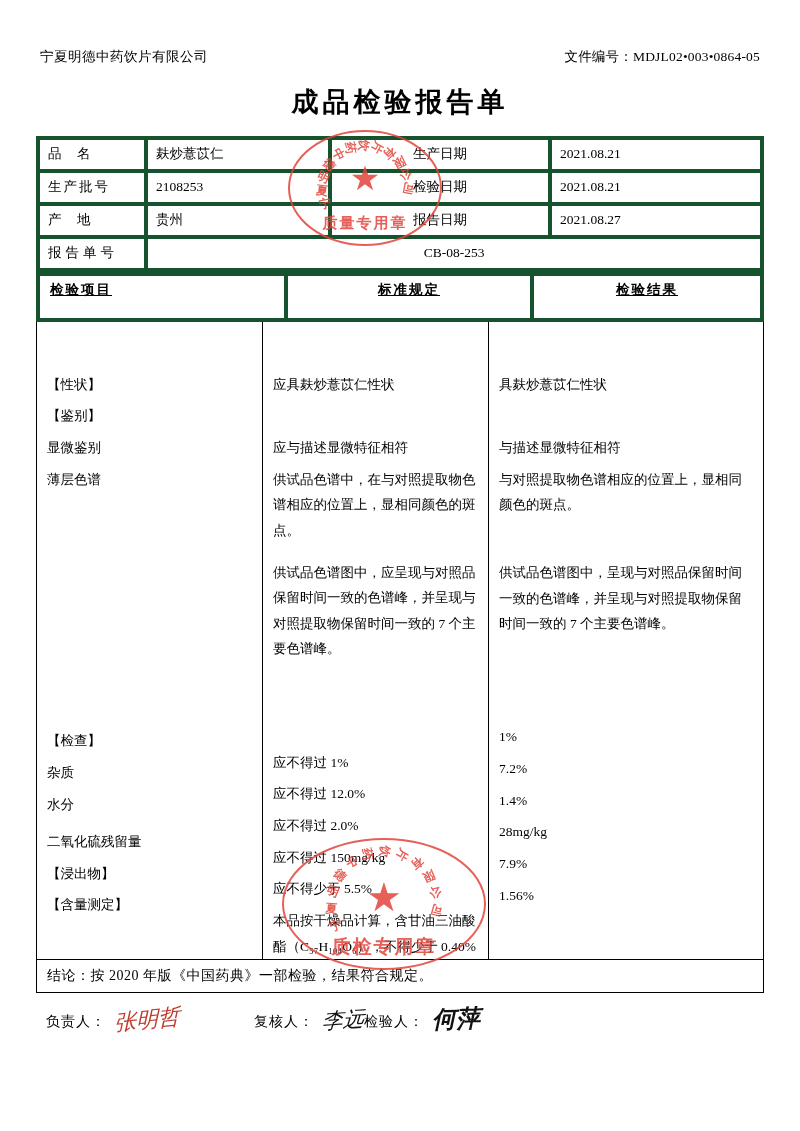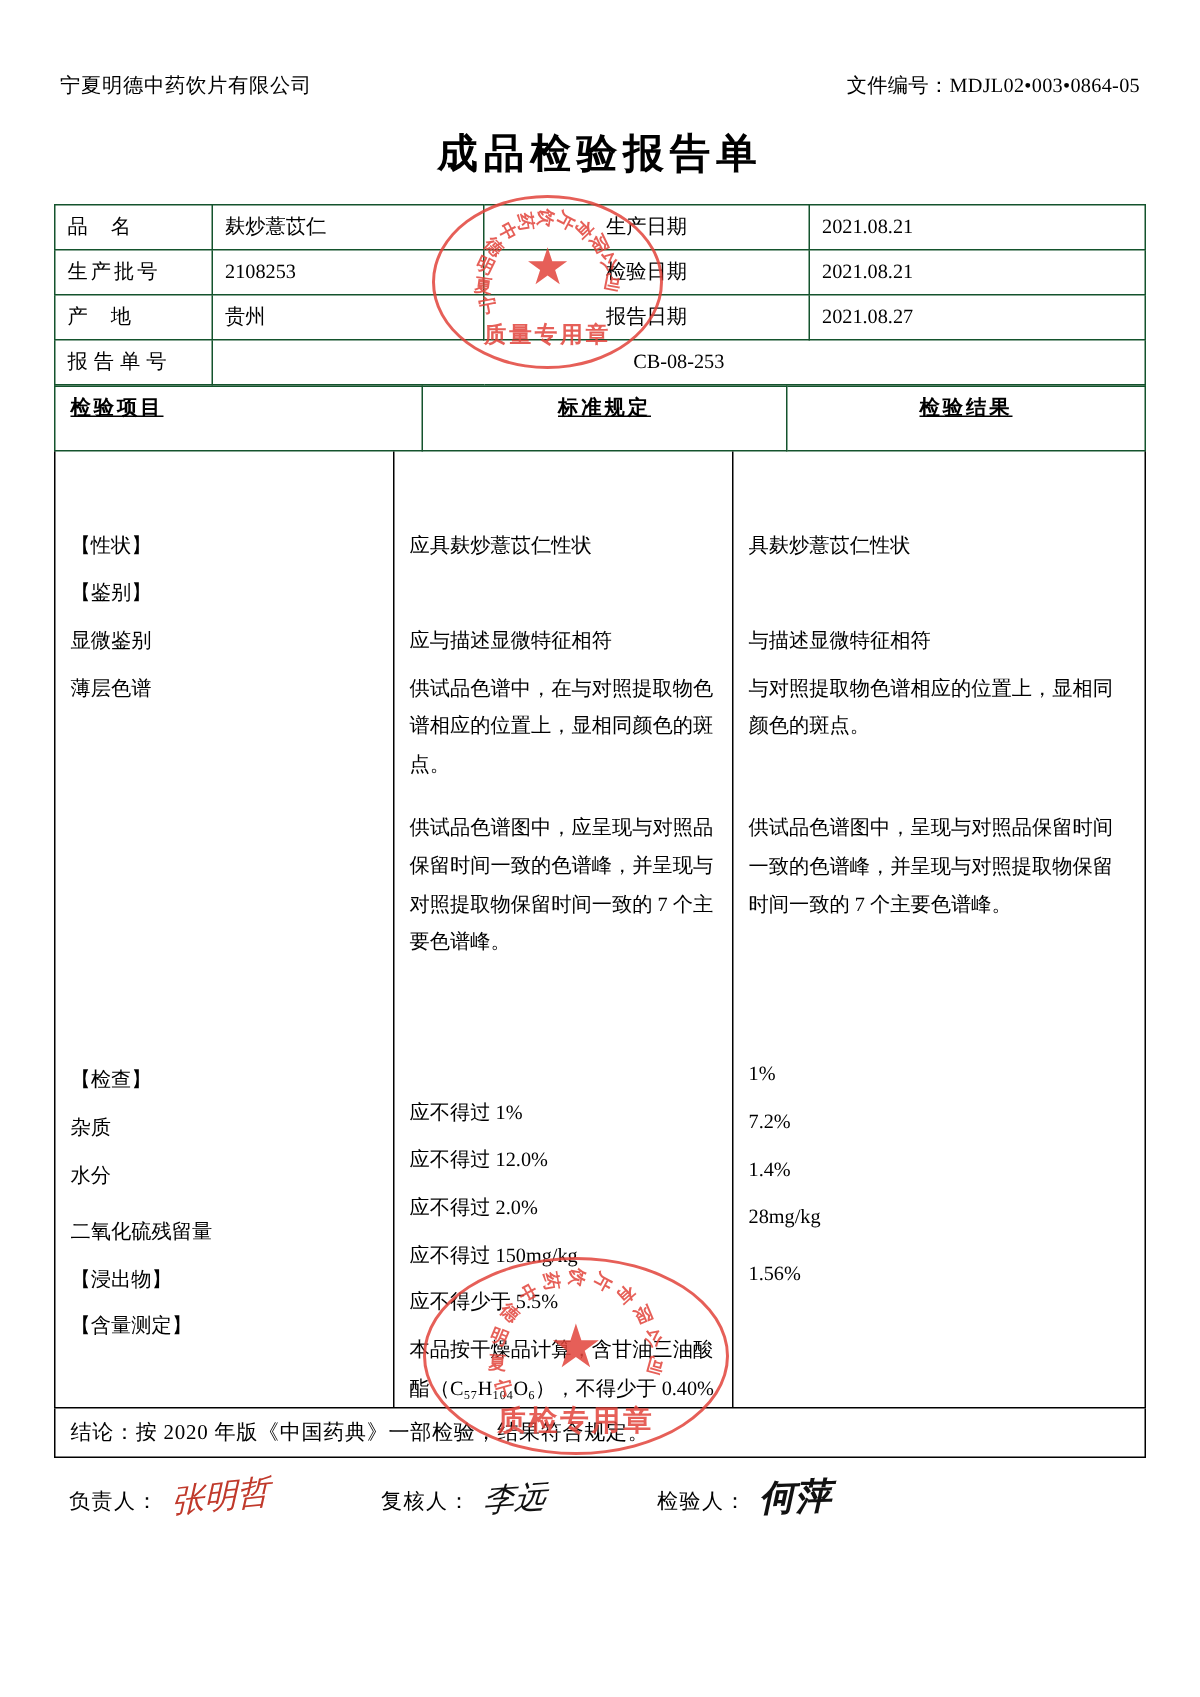--- a/index.html
+++ b/index.html
@@ -45,21 +45,21 @@
     font-family: "Liberation Serif", "DejaVu Serif", serif;
   }
   
   table.main {
     width: 100%;
     border-collapse: collapse;
     table-layout: fixed;
     font-size: 13.5px;
   }
   table.main td {
-    border: 1px solid #14532d;
+    border: 4px solid #14532d;
     padding: 4px 8px;
     vertical-align: top;
     line-height: 1.55;
   }
   .info-label {
     width: 96px;
     text-align: left;
     letter-spacing: 6px;
     padding-left: 10px;
   }
@@ -138,21 +138,21 @@
     font-style: italic;
     font-size: 22px;
     margin-left: 8px;
     transform: rotate(-6deg) skewX(-5deg);
     display: inline-block;
     line-height: 1;
   }
   .sig.b { color: #111; transform: rotate(-4deg) skewX(-8deg); font-size: 21px; }
   .sig.c { color: #111; transform: rotate(-2deg); font-size: 24px; font-weight: bold;}
   .sp1 { margin-left: 74px; }
-  .sp2 { margin-left: 74px; }
+  .sp2 { }
 
   
   .stamp {
     position: absolute;
     border: 2.5px solid #e2443b;
     border-radius: 50%;
     color: #e2443b;
     pointer-events: none;
     opacity: 0.85;
   }
@@ -317,20 +317,21 @@
         <div class="res">&nbsp;</div>
         <div class="res" style="height:6px"></div>
         <div class="res">1%</div>
         <div class="res" style="height:6px"></div>
         <div class="res">7.2%</div>
         <div class="res" style="height:6px"></div>
         <div class="res">1.4%</div>
         <div class="res" style="height:6px"></div>
         <div class="res">28mg/kg</div>
         <div class="res" style="height:6px"></div>
+        <div class="res">7.9%</div>
         <div class="res" style="height:6px"></div>
         <div class="res">1.56%</div>
       </div>
     </div>
   </div>
 
   <div class="conclusion">结论：按 2020 年版《中国药典》一部检验，结果符合规定。</div>
 
   <div class="sign-row">
     <div class="sign-block">

